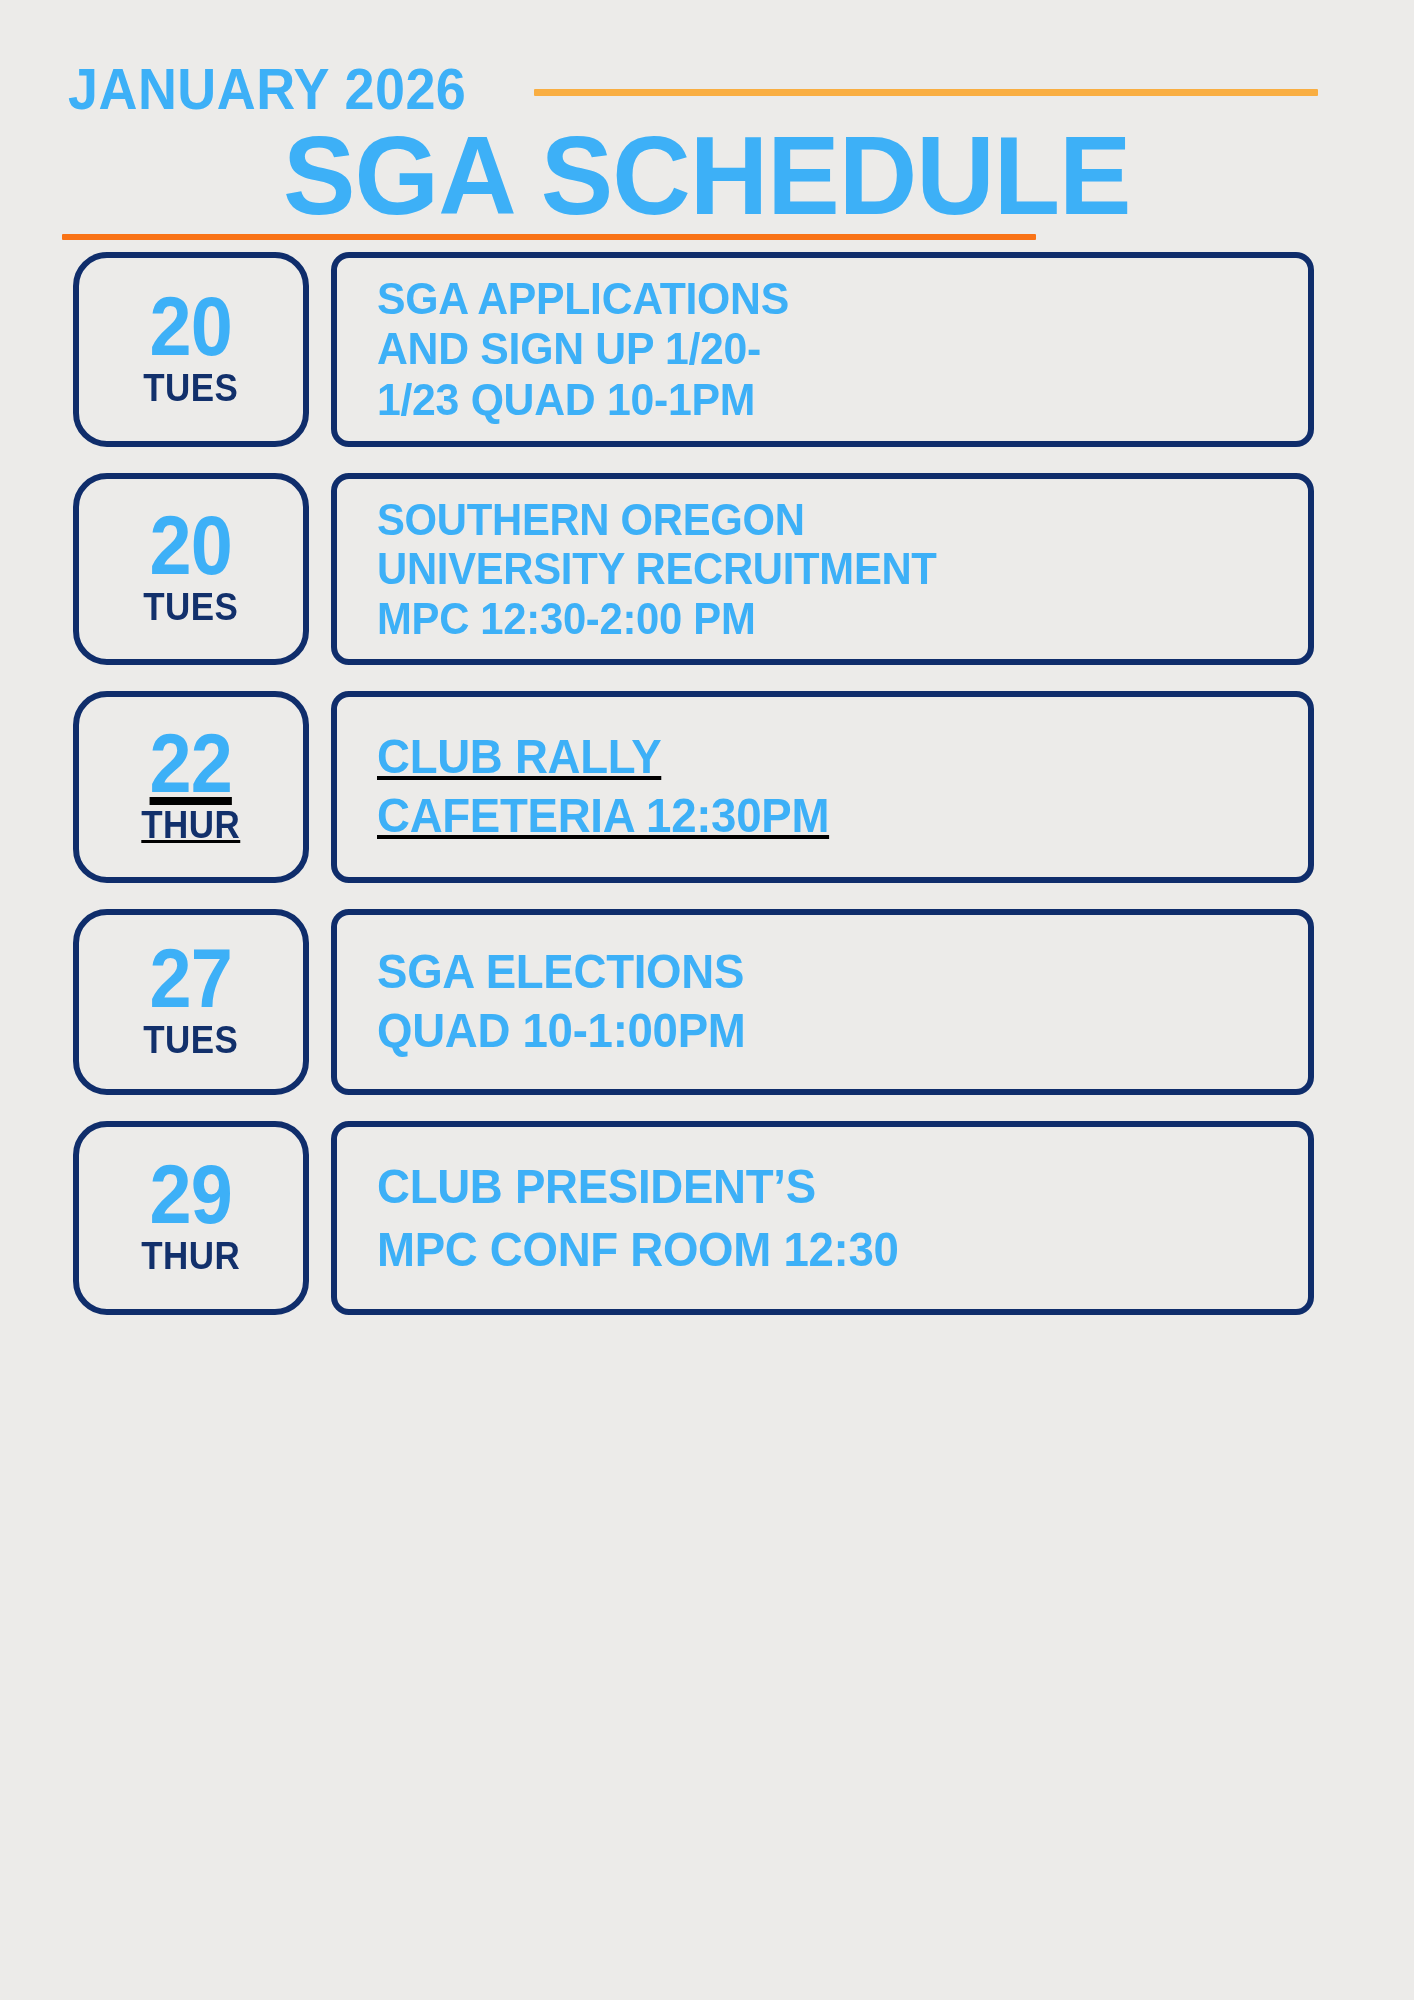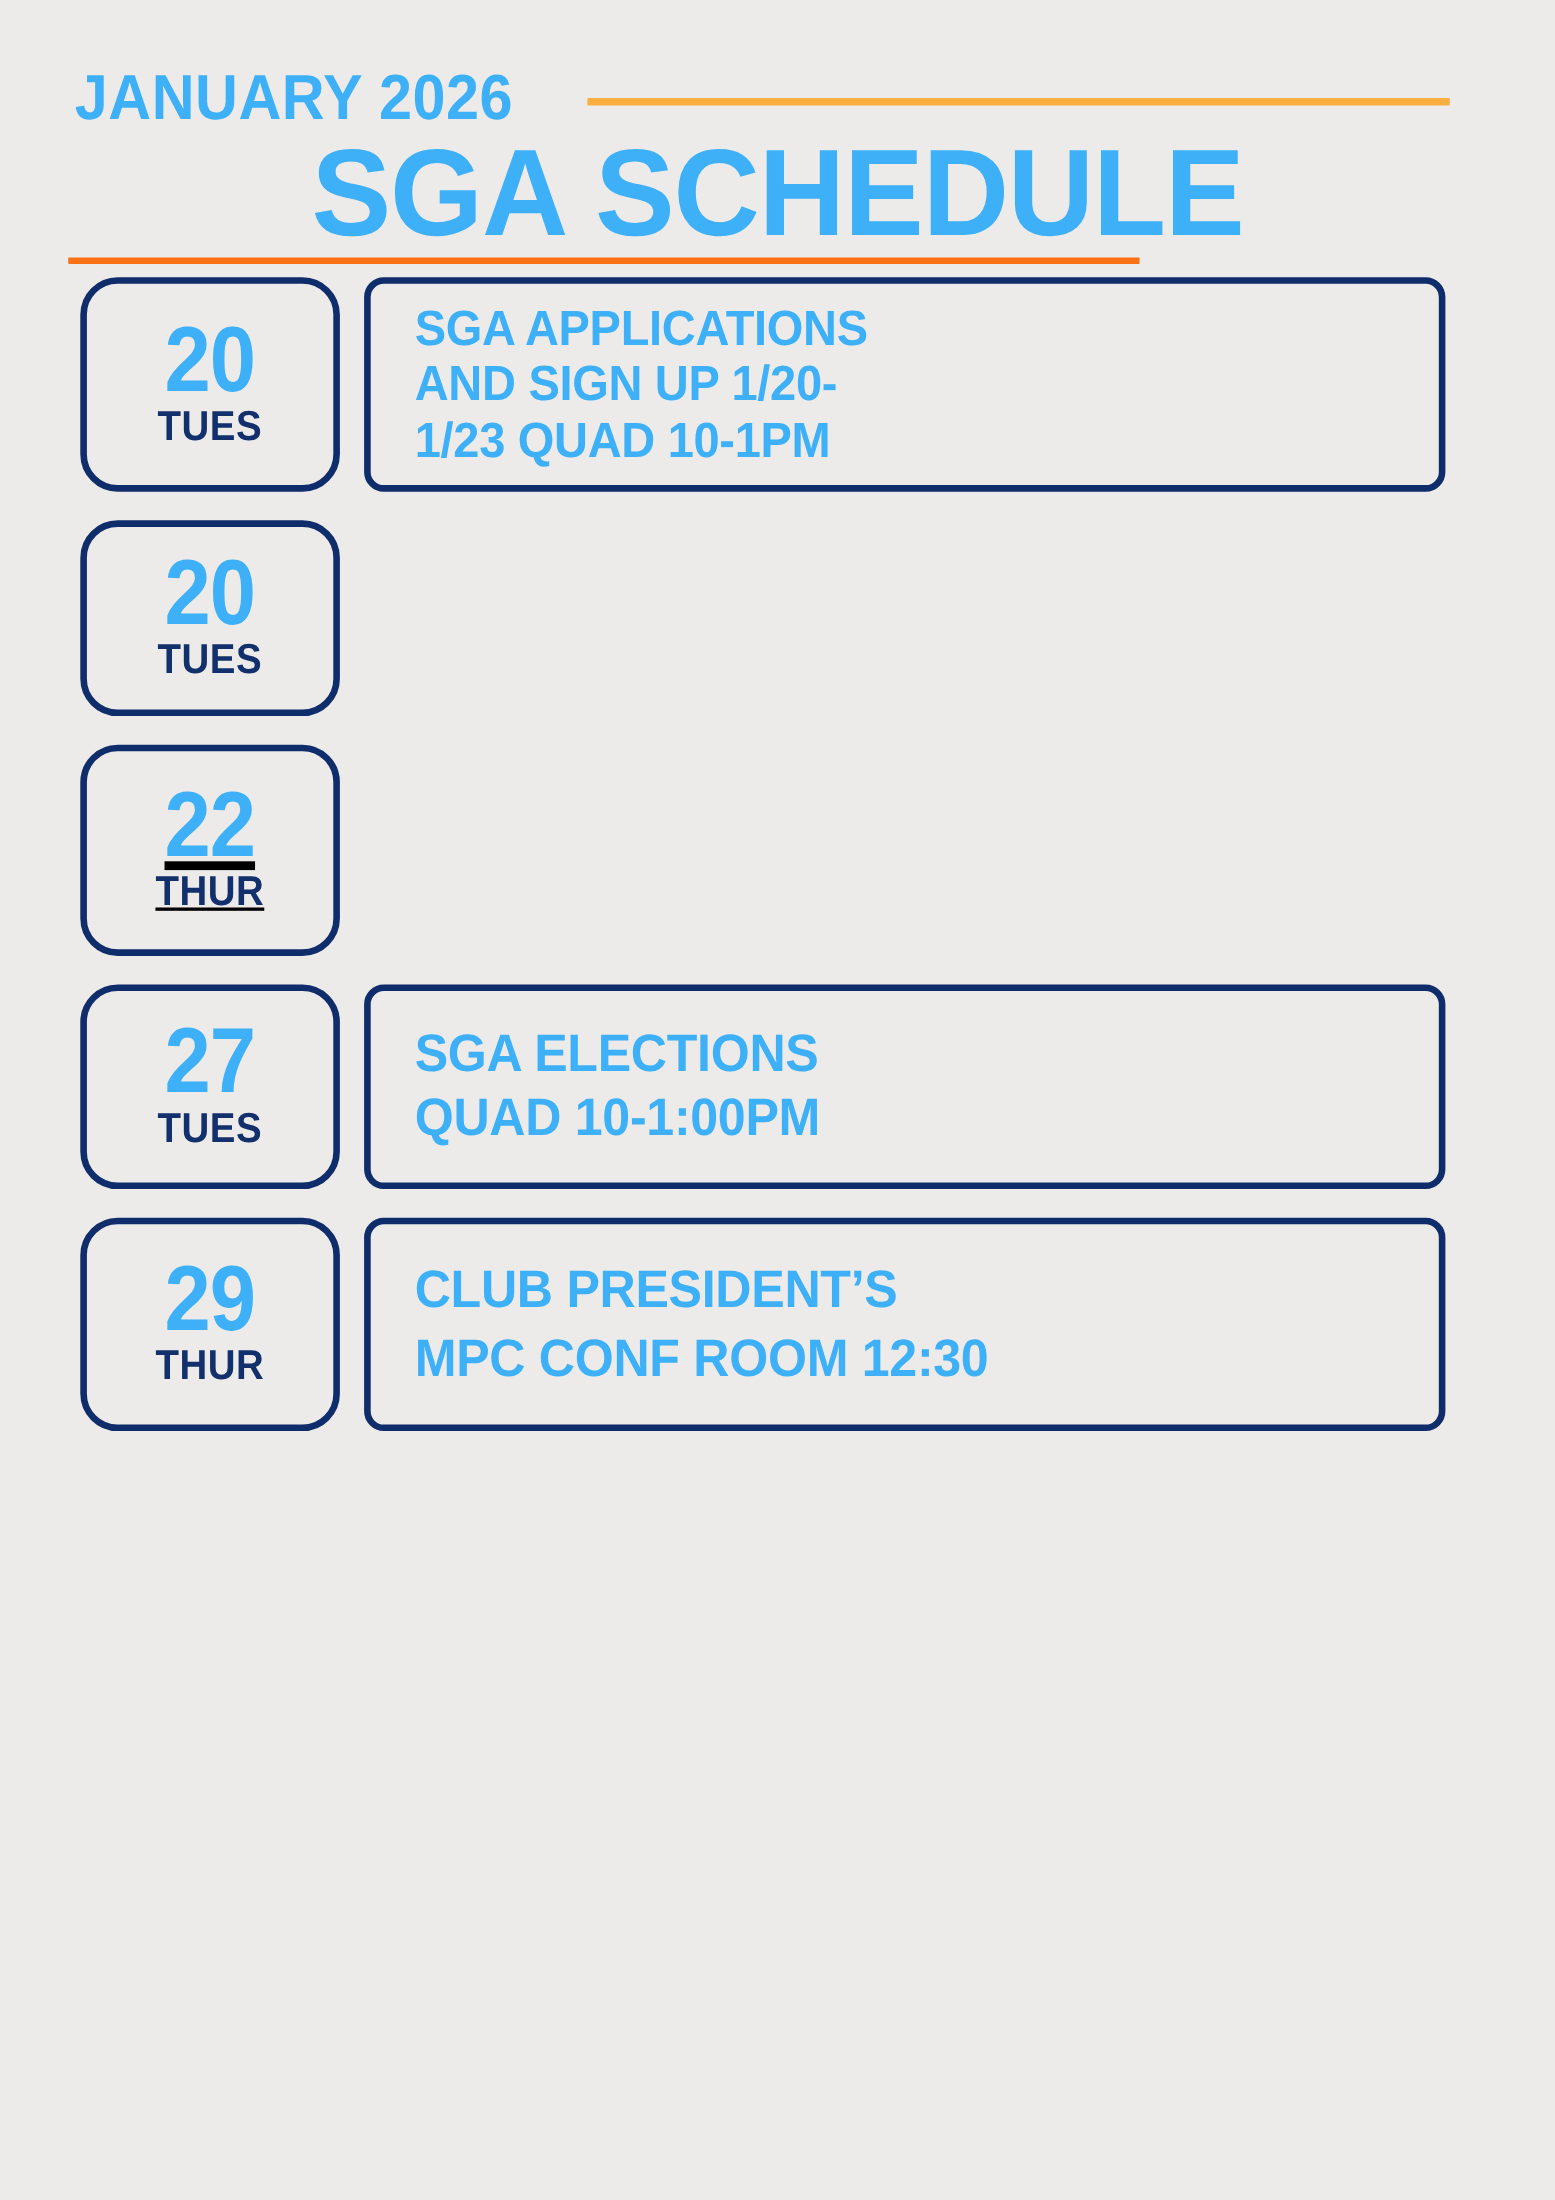--- a/index.html
+++ b/index.html
@@ -213,26 +213,35 @@
           <div class="event-line">SGA APPLICATIONS</div>
           <div class="event-line">AND SIGN UP 1/20-</div>
           <div class="event-line">1/23 QUAD 10-1PM</div>
         </div>
       </div>
       <div class="event-row row-1">
         <div class="date-box">
           <div class="date-number">20</div>
           <div class="date-day">TUES</div>
         </div>
+        <div class="event-box">
+          <div class="event-line">SOUTHERN OREGON</div>
+          <div class="event-line">UNIVERSITY RECRUITMENT</div>
+          <div class="event-line">MPC 12:30-2:00 PM</div>
+        </div>
       </div>
       <div class="event-row row-2">
         <div class="date-box">
           <div class="date-number">22</div>
           <div class="date-day">THUR</div>
         </div>
+        <div class="event-box">
+          <div class="event-line">CLUB RALLY</div>
+          <div class="event-line">CAFETERIA 12:30PM</div>
+        </div>
       </div>
       <div class="event-row row-3">
         <div class="date-box">
           <div class="date-number">27</div>
           <div class="date-day">TUES</div>
         </div>
         <div class="event-box">
           <div class="event-line">SGA ELECTIONS</div>
           <div class="event-line">QUAD 10-1:00PM</div>
         </div>

